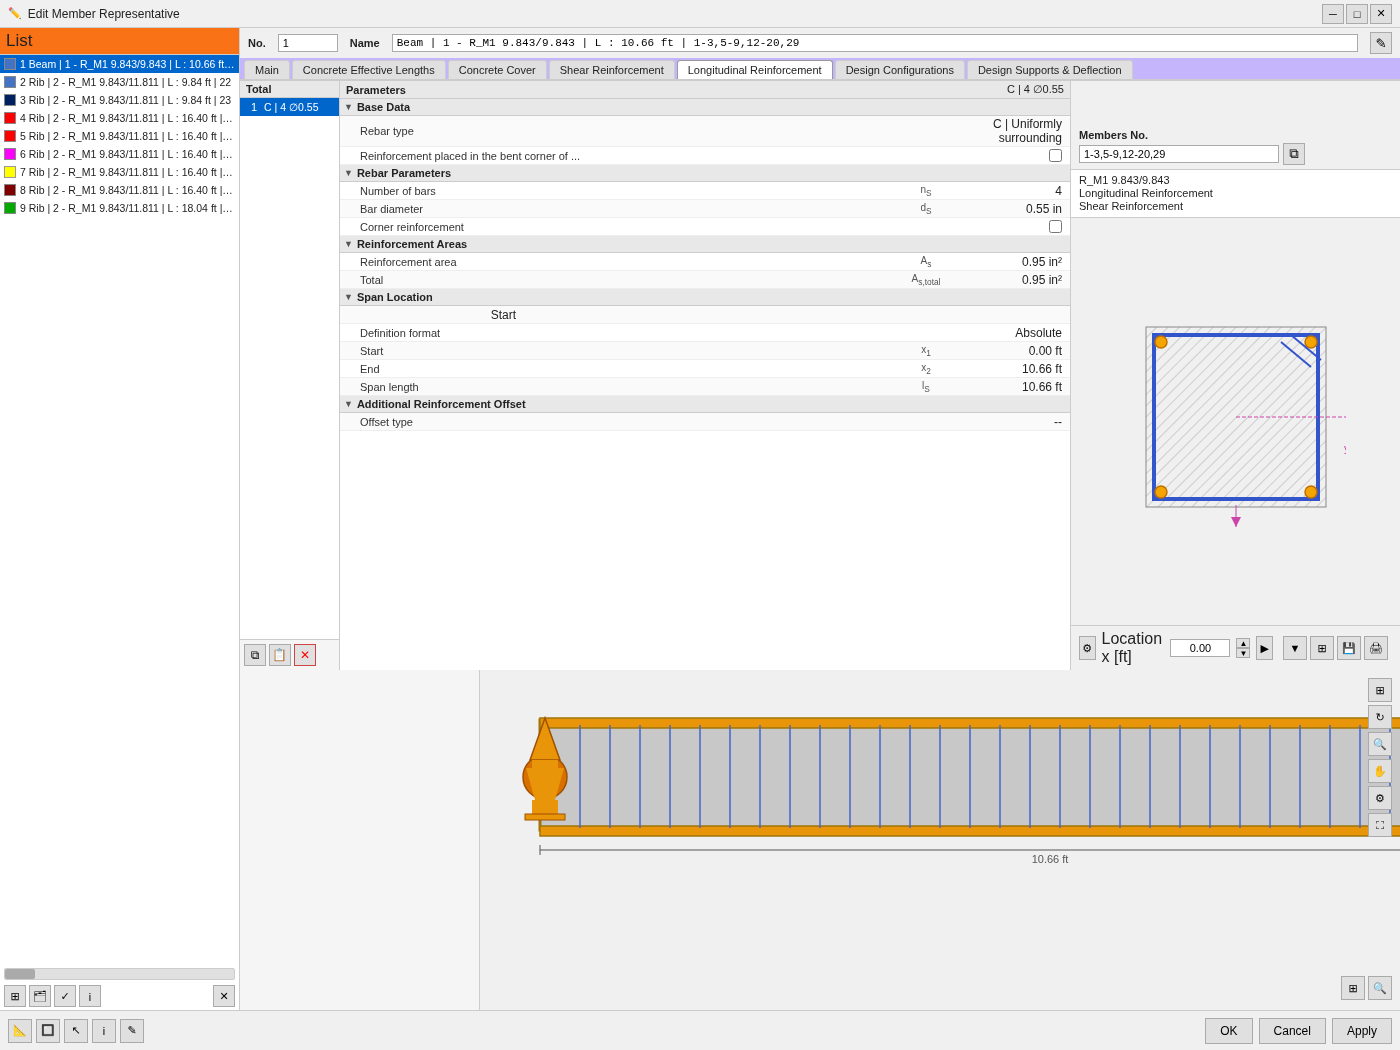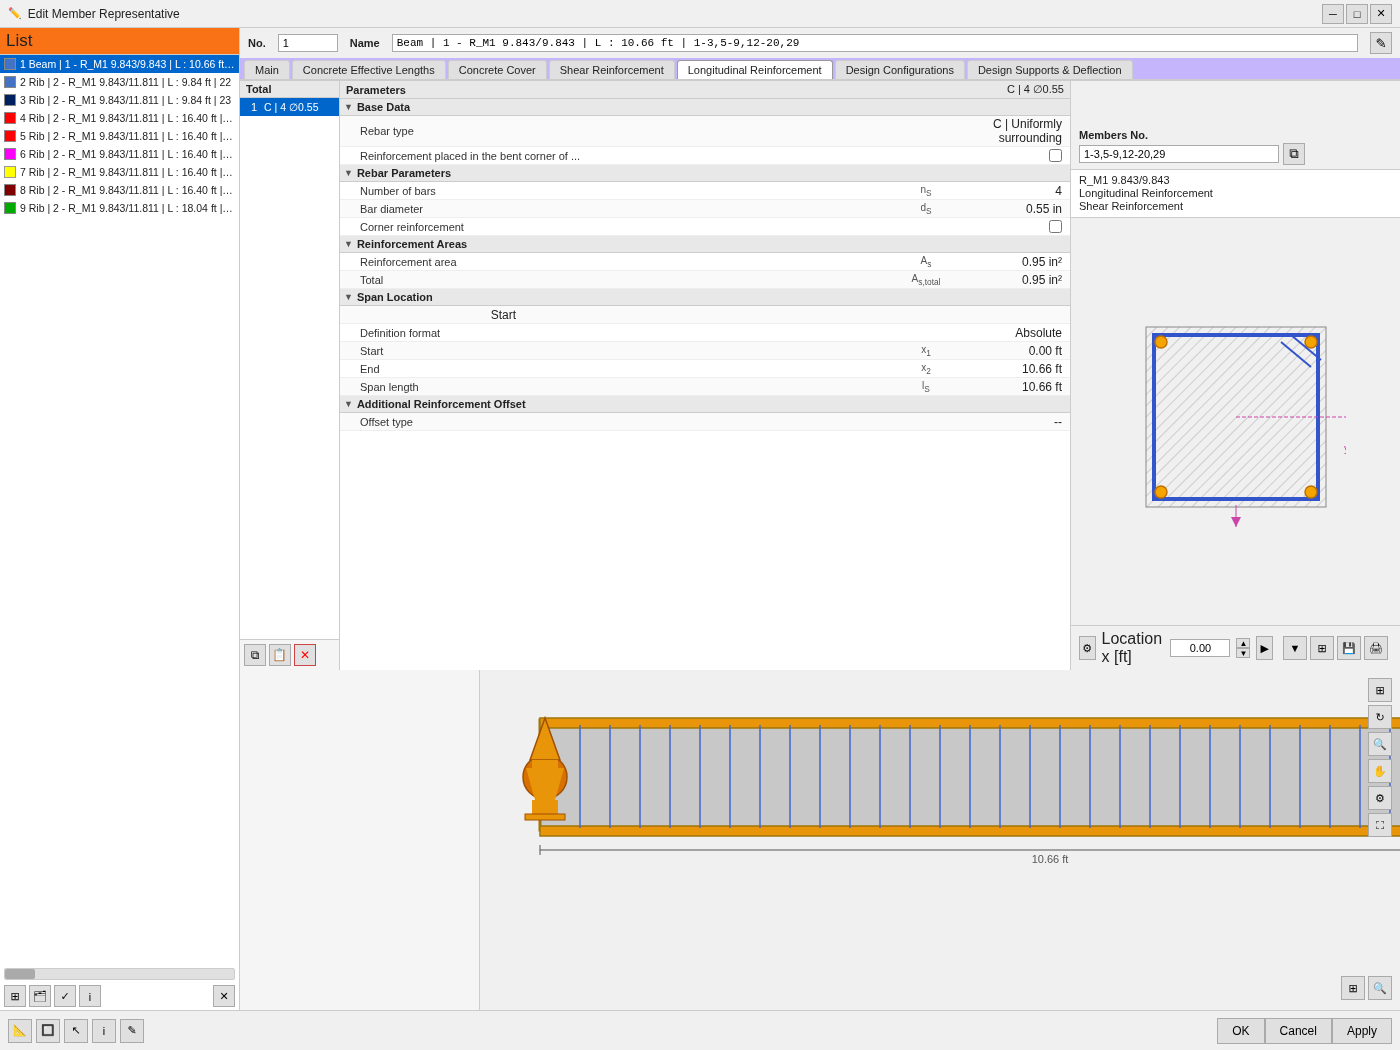--- a/index.html
+++ b/index.html
@@ -188,21 +188,21 @@
     
     .footer {
       height: 40px;
       background: #f0f0f0;
       border-top: 1px solid #ccc;
       display: flex;
       align-items: center;
       padding: 0 8px;
     }
     .footer-left { display: flex; gap: 4px; align-items: center; }
-    .footer-right { display: flex; align-items: center; margin-left: auto; }
+    .footer-right { display: flex; gap: 6px; align-items: center; margin-left: auto; }
     .footer-btn {
       height: 26px; padding: 0 14px; border: 1px solid #aaa; background: #e0e0e0;
       cursor: pointer; font-size: 12px;
     }
     .footer-btn.primary { background: #e0e0e0; }
 
     .small-toolbar-btn {
       width: 24px; height: 24px; border: 1px solid #aaa; background: #e0e0e0;
       cursor: pointer; display: flex; align-items: center; justify-content: center;
       font-size: 11px;

